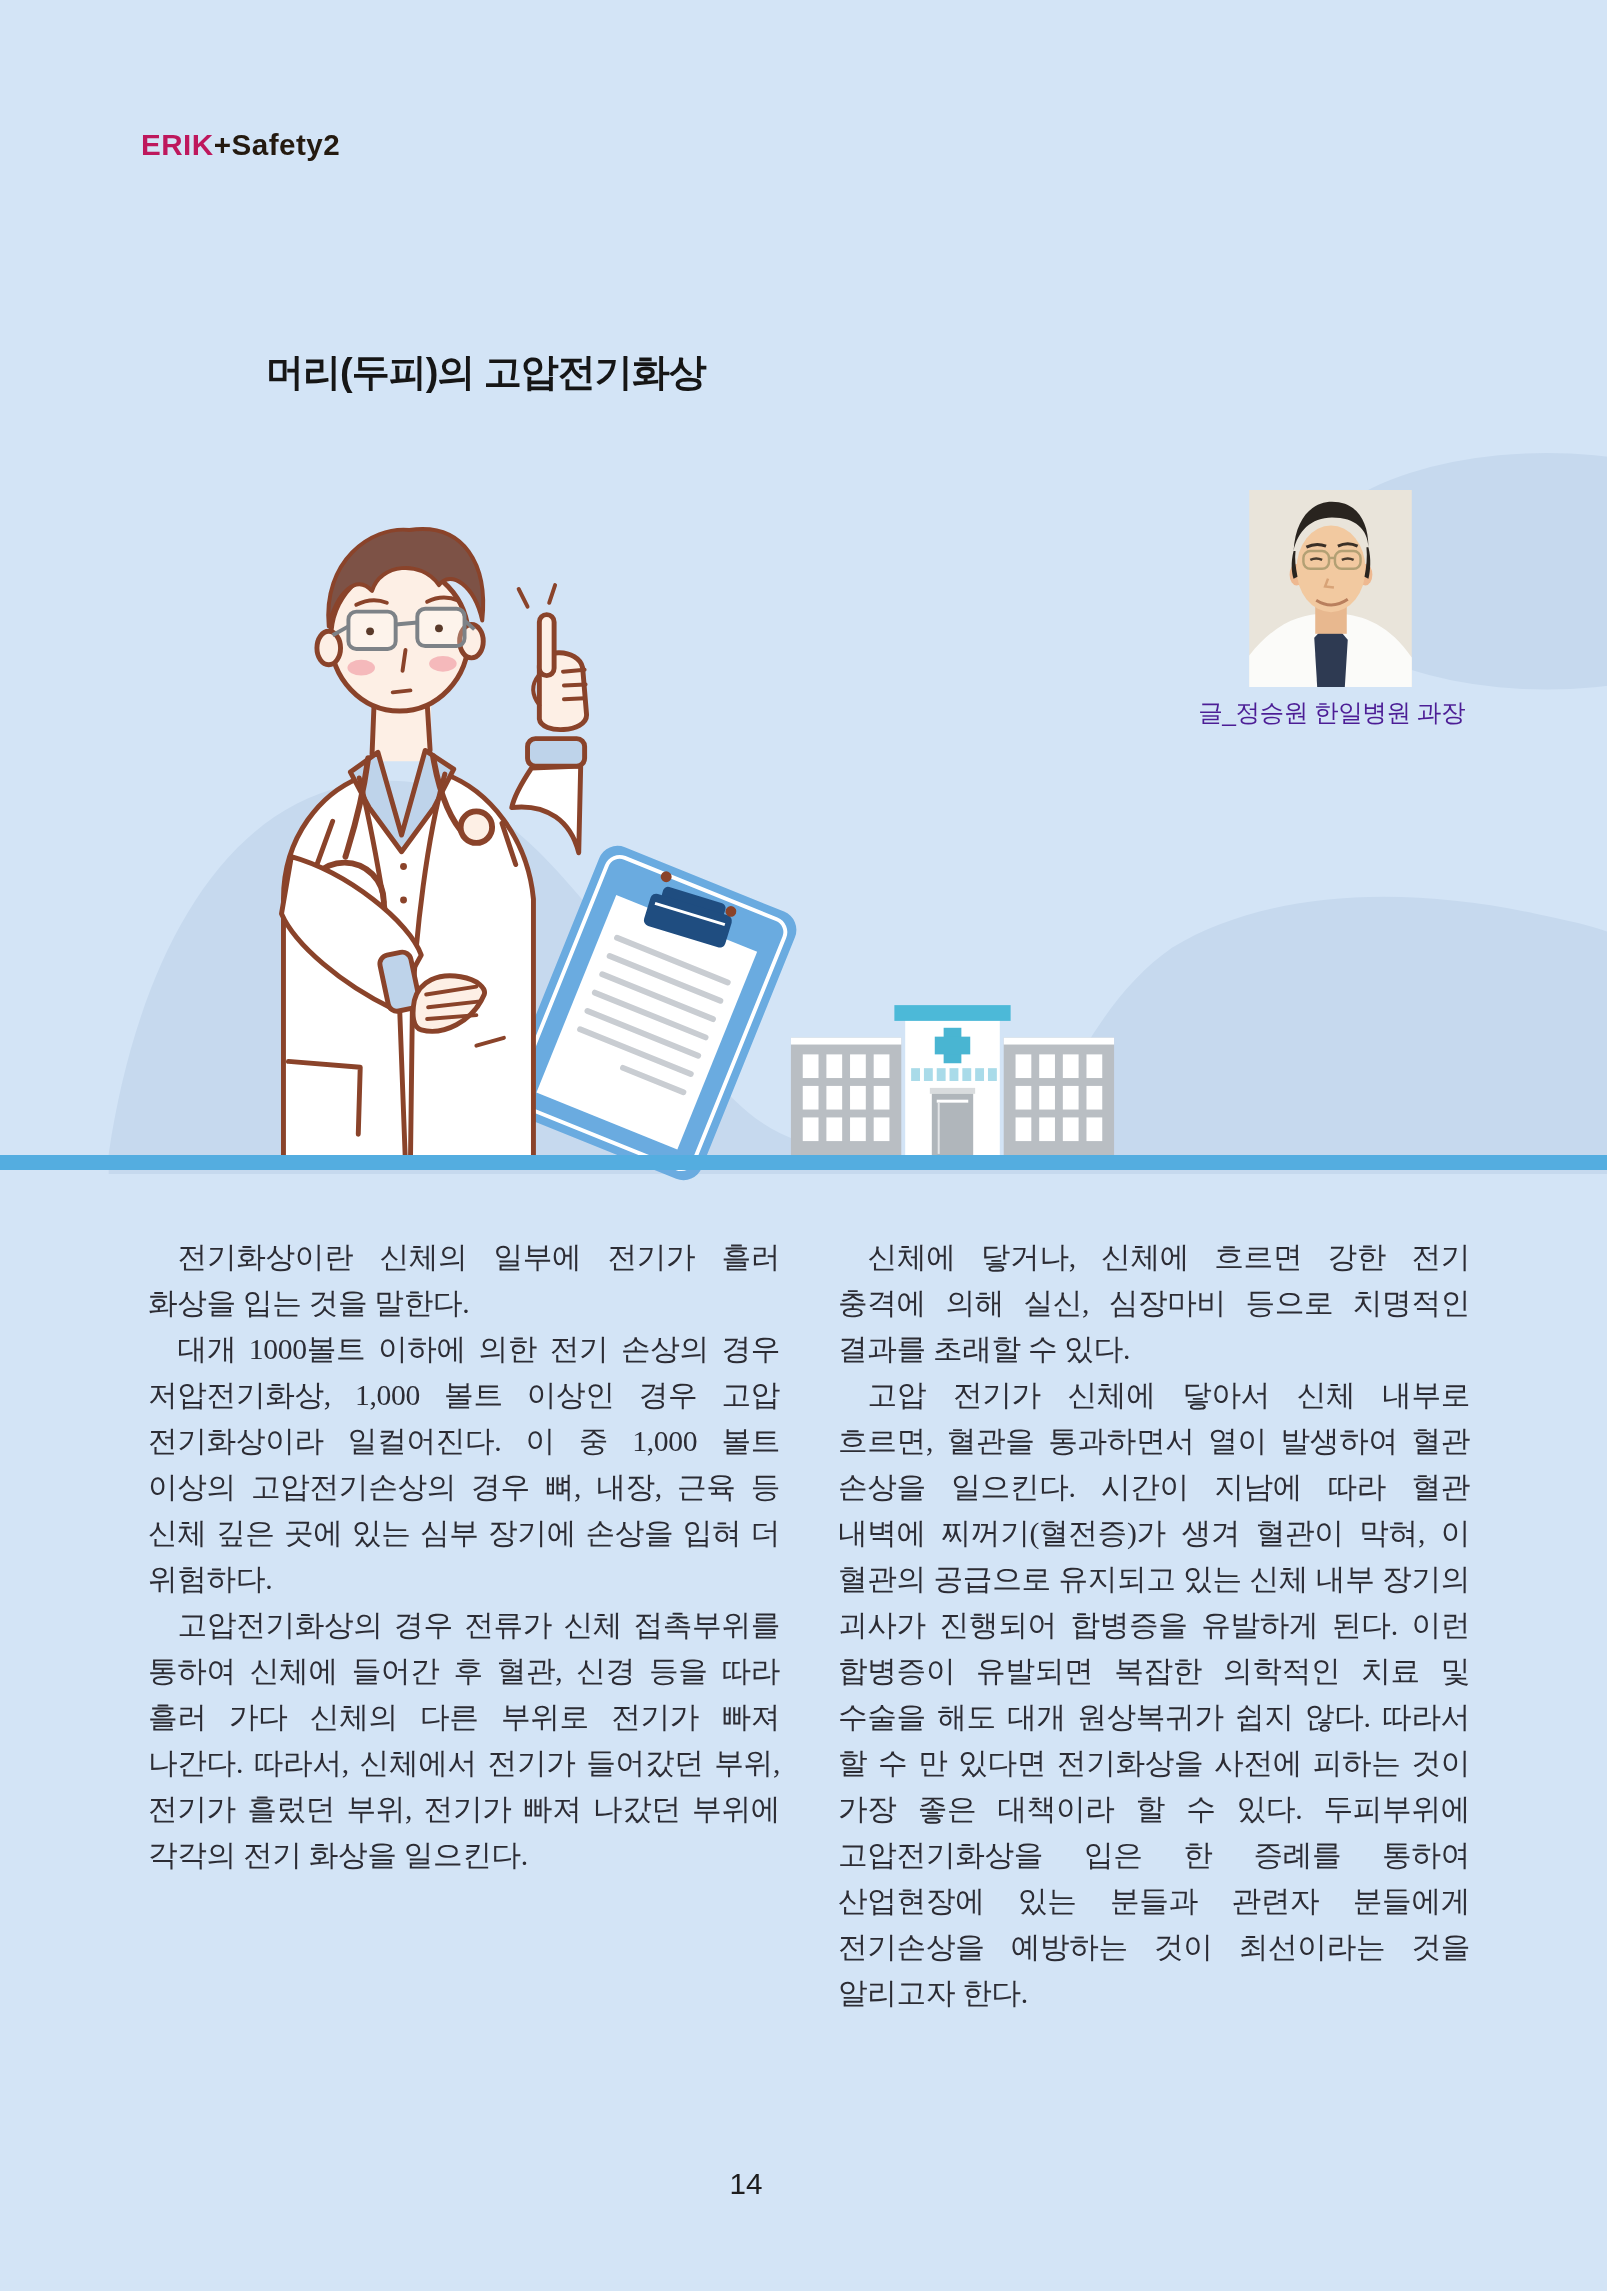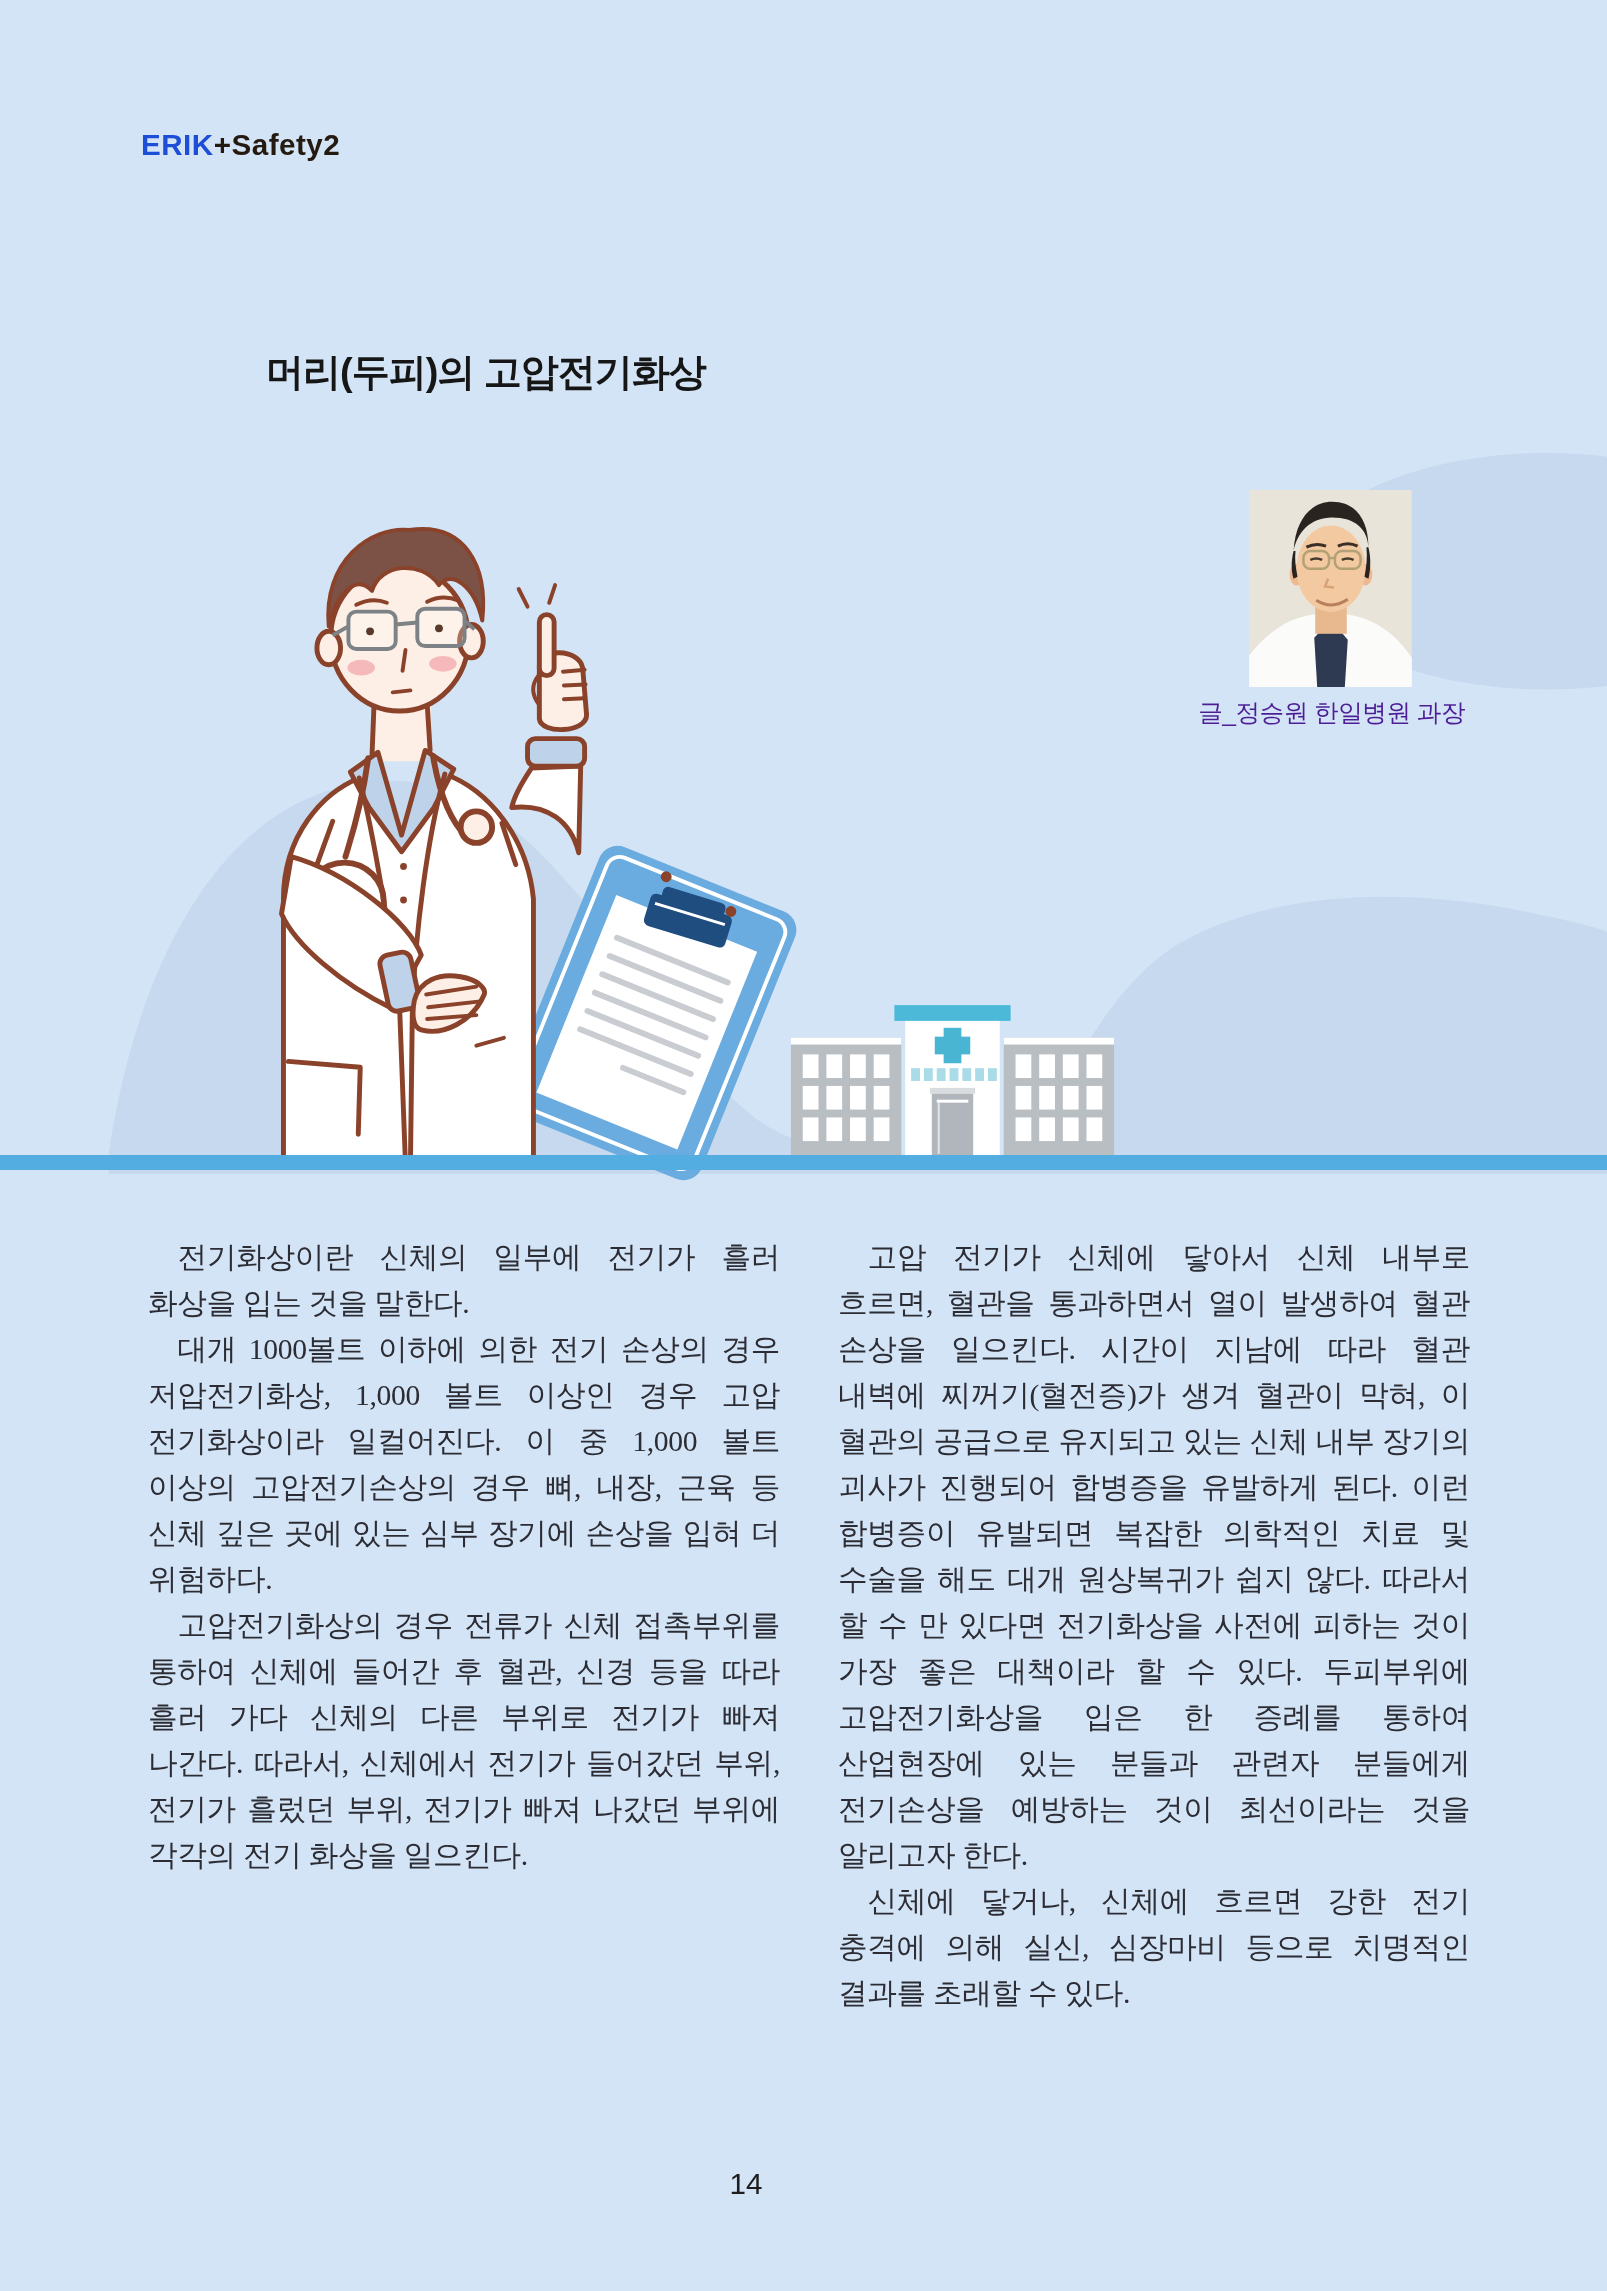--- a/index.html
+++ b/index.html
@@ -5,21 +5,21 @@
   html,body{margin:0;padding:0;}
   body{
     width:1608px;height:2291px;position:relative;overflow:hidden;
     background:#d3e4f6;
     font-family:"Liberation Sans", sans-serif;
   }
   .abs{position:absolute;}
 
   
   .brand{left:141px;top:128px;font-size:29.6px;font-weight:800;letter-spacing:0.5px;}
-  .brand .b1{color:#1d4ed8;margin-top:48px;}
+  .brand .b1{color:#be185d;margin-top:48px;}
   .brand .b2{color:#241a10;text-align:center;}
 
   
   .title{left:266px;top:347px;font-size:38px;font-weight:800;color:#161616;letter-spacing:-1px;}
 
   
   .hero-bg{left:0;top:0;width:1608px;height:1174px;z-index:0;}
   .doctor{left:126px;top:510px;width:497px;height:655px;z-index:2;}
   .clipboard{left:537px;top:865px;width:227px;height:296px;z-index:1;transform:rotate(22deg);transform-origin:50% 50%;}
   .hospital{left:786px;top:1003px;width:333px;height:154px;z-index:1;}
@@ -239,19 +239,19 @@
 
 <div class="abs caption">글_정승원 한일병원 과장</div>
 
 <div class="abs columns">
   <div class="col">
     <p class="para">전기화상이란 신체의 일부에 전기가 흘러 화상을 입는 것을 말한다.</p>
     <p class="para">대개 1000볼트 이하에 의한 전기 손상의 경우 저압전기화상, 1,000 볼트 이상인 경우 고압 전기화상이라 일컬어진다. 이 중 1,000 볼트 이상의 고압전기손상의 경우 뼈, 내장, 근육 등 신체 깊은 곳에 있는 심부 장기에 손상을 입혀 더 위험하다.</p>
     <p class="para">고압전기화상의 경우 전류가 신체 접촉부위를 통하여 신체에 들어간 후 혈관, 신경 등을 따라 흘러 가다 신체의 다른 부위로 전기가 빠져 나간다. 따라서, 신체에서 전기가 들어갔던 부위, 전기가 흘렀던 부위, 전기가 빠져 나갔던 부위에 각각의 전기 화상을 일으킨다.</p>
   </div>
   <div class="col">
+    <p class="para">신체에 닿거나, 신체에 흐르면 강한 전기 충격에 의해 실신, 심장마비 등으로 치명적인 결과를 초래할 수 있다.</p>
     <p class="para">고압 전기가 신체에 닿아서 신체 내부로 흐르면, 혈관을 통과하면서 열이 발생하여 혈관 손상을 일으킨다. 시간이 지남에 따라 혈관 내벽에 찌꺼기(혈전증)가 생겨 혈관이 막혀, 이 혈관의 공급으로 유지되고 있는 신체 내부 장기의 괴사가 진행되어 합병증을 유발하게 된다. 이런 합병증이 유발되면 복잡한 의학적인 치료 및 수술을 해도 대개 원상복귀가 쉽지 않다. 따라서 할 수 만 있다면 전기화상을 사전에 피하는 것이 가장 좋은 대책이라 할 수 있다. 두피부위에 고압전기화상을 입은 한 증례를 통하여 산업현장에 있는 분들과 관련자 분들에게 전기손상을 예방하는 것이 최선이라는 것을 알리고자 한다.</p>
-    <p class="para">신체에 닿거나, 신체에 흐르면 강한 전기 충격에 의해 실신, 심장마비 등으로 치명적인 결과를 초래할 수 있다.</p>
   </div>
 </div>
 
 <div class="abs pageno">14</div>
 
 
 </body></html>

